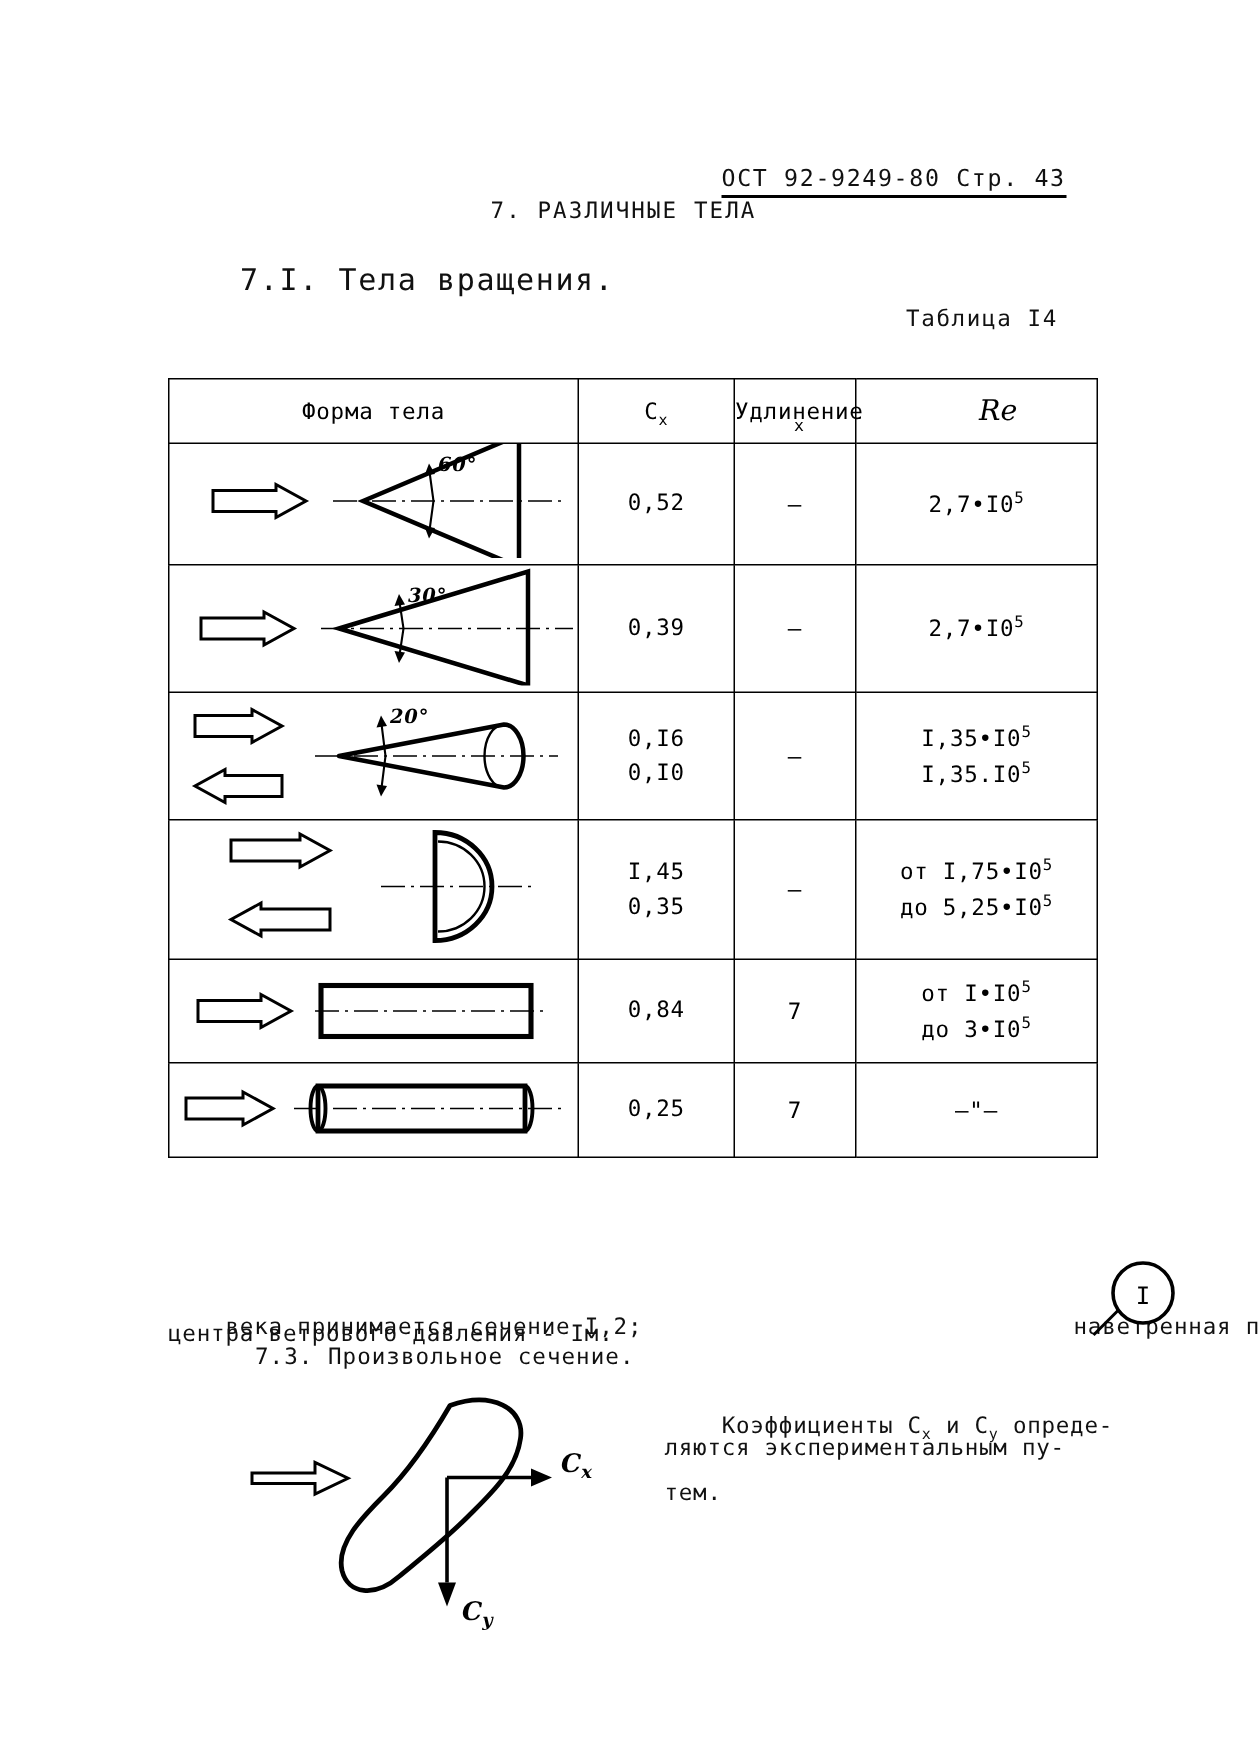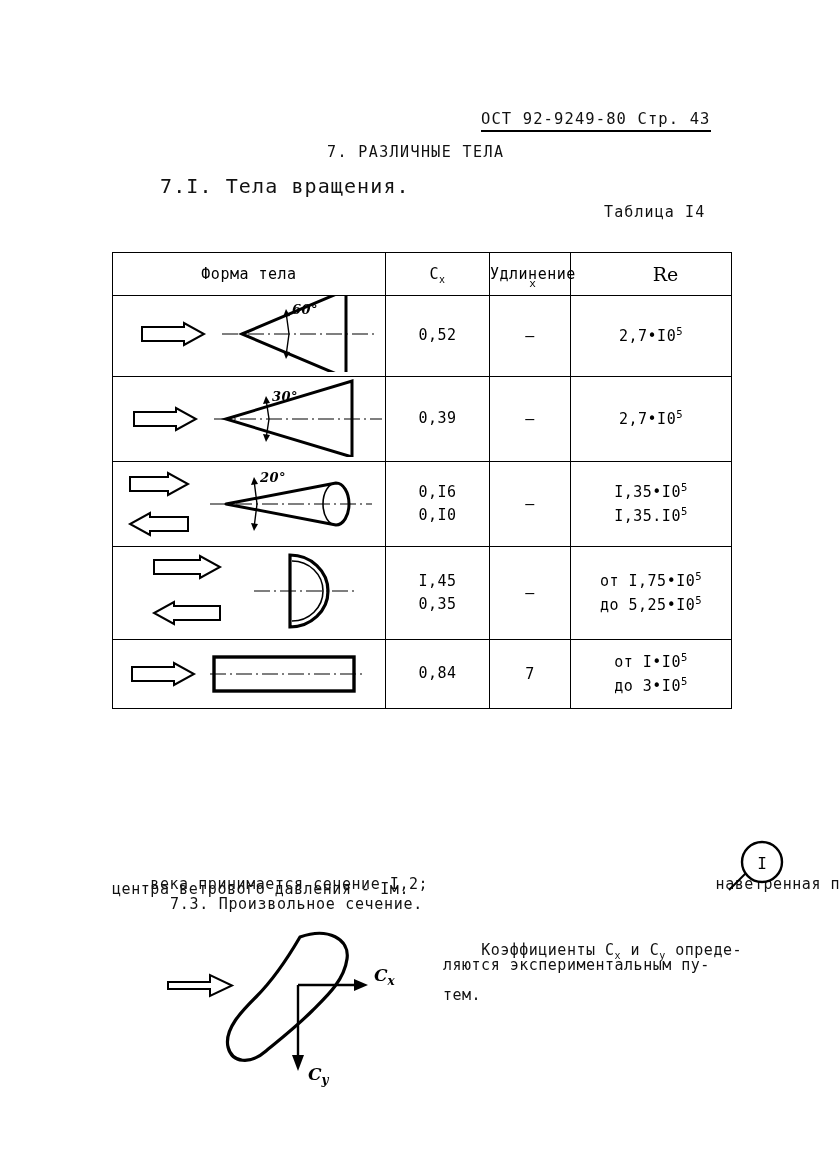--- a/index.html
+++ b/index.html
@@ -39,21 +39,20 @@
     font-size: 15.5px;
     letter-spacing: 1.1px;
     border-bottom: 2px solid #000;
     padding-bottom: 2px;
   }
   #section-title {
     top: 133px;
     left: 327px;
     font-size: 15px;
     letter-spacing: 1.4px;
-    margin-top: 12px;
   }
   #subsection-71 {
     top: 176px;
     left: 160px;
     font-size: 20px;
     letter-spacing: 1.1px;
   }
   #table-caption {
     top: 205px;
     left: 604px;
@@ -96,20 +95,21 @@
   }
   .hdr-udl-sub {
     position: absolute;
     left: 50%;
     transform: translateX(-50%);
     top: 12px;
     font-size: 11px;
   }
   .hdr-re {
     font-family: "DejaVu Serif", "Liberation Serif", serif;
+    font-style: italic;
     font-size: 19px;
     letter-spacing: 0;
     margin-left: 29px;
   }
 
   .cell-val { line-height: 1.55; }
   .cell-re  { line-height: 1.6; font-size: 14.5px; letter-spacing: 0.3px; }
   sup.exp { font-size: 10.5px; vertical-align: super; line-height: 0; }
 
   
@@ -271,20 +271,38 @@
             </svg></td>
           <td class="col-c cell-val">
             <div>0,84</div>
           </td>
           <td class="col-l">7</td>
           <td class="col-re cell-re">
             <div>от I•I0<sup class="exp">5</sup></div>
             <div>до 3•I0<sup class="exp">5</sup></div>
           </td>
         </tr>
+        <tr style="height: 62px;">
+          <td class="col-shape"><svg width="270" height="58" viewBox="0 0 270 58">
+              <g>
+                <path d="M 10 23 L 48 23 L 48 19 L 68 30 L 48 41 L 48 37 L 10 37 Z" fill="#ffffff" stroke="#000000" stroke-width="2" stroke-linejoin="miter"></path>
+              </g>
+              <line x1="82" y1="30" x2="262" y2="30" stroke="#000" stroke-width="1.1" stroke-dasharray="16 4 2 4"></line>
+              <path d="M 98 15 L 236 15 L 236 45 L 98 45 Z" fill="none" stroke="#000" stroke-width="3.2"></path>
+              <ellipse cx="98" cy="30" rx="5" ry="15" fill="none" stroke="#000" stroke-width="2.6"></ellipse>
+              <path d="M 236 15 A 5 15 0 0 1 236 45" fill="none" stroke="#000" stroke-width="2.6"></path>
+            </svg></td>
+          <td class="col-c cell-val">
+            <div>0,25</div>
+          </td>
+          <td class="col-l">7</td>
+          <td class="col-re cell-re">
+            <div>–"–</div>
+          </td>
+        </tr>
       </tbody>
   </table>
 
 
   <div class="tw" id="para-72-l2a">
     <span>века принимается сечение I,2;</span><span class="b"><span>                              наветренная площадь-Iм</span></span>
   </div>
 
   <div class="tw b" id="para-72-l3">центра ветрового давления - Iм.</div>
 

